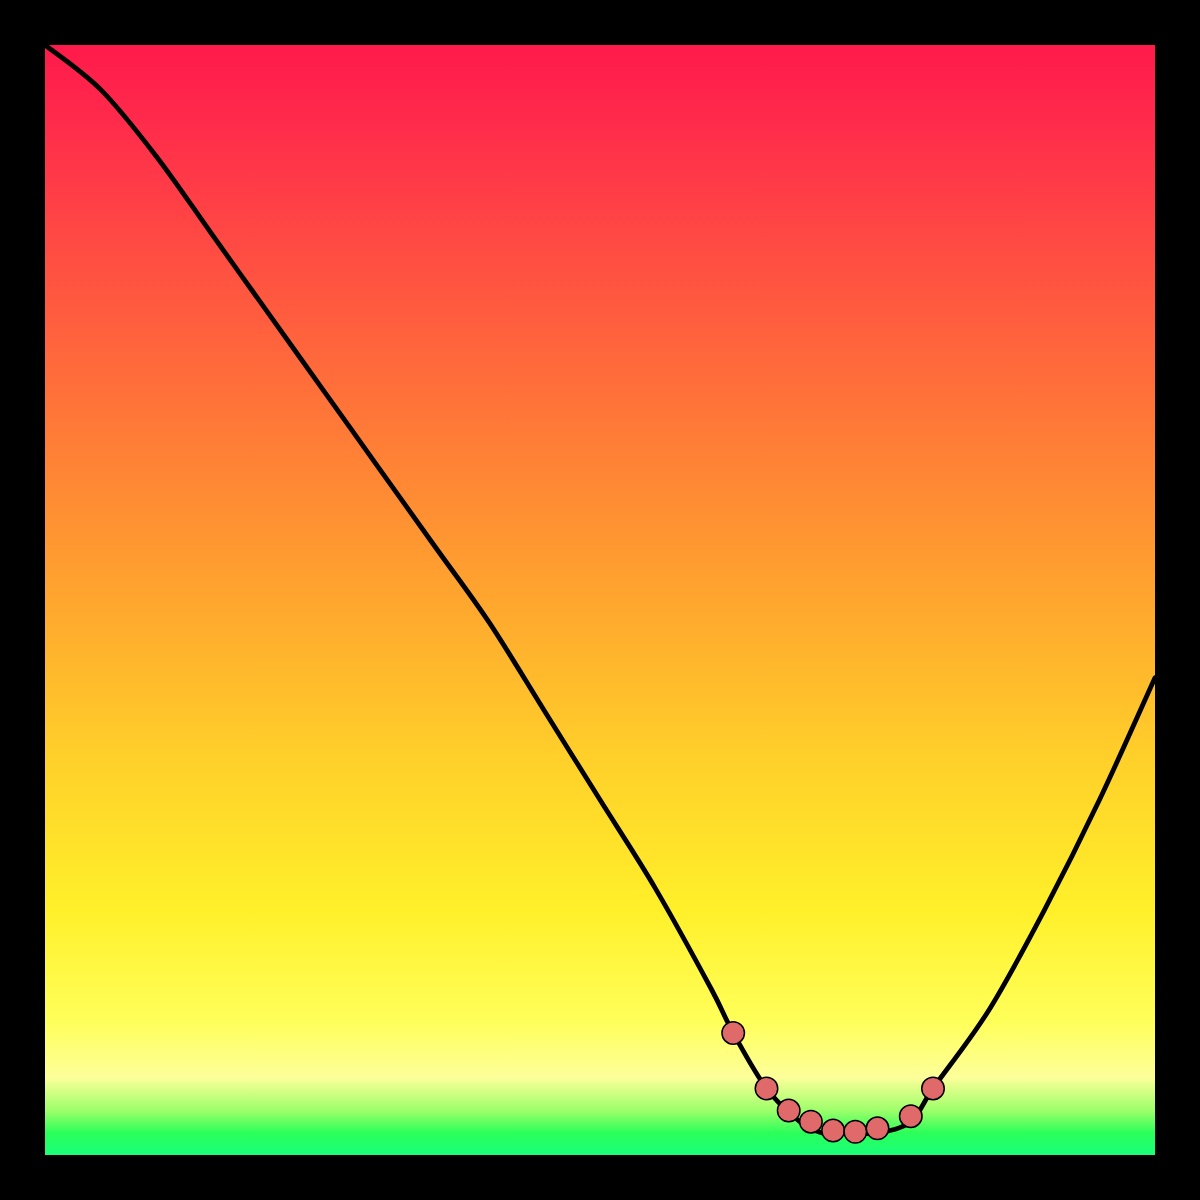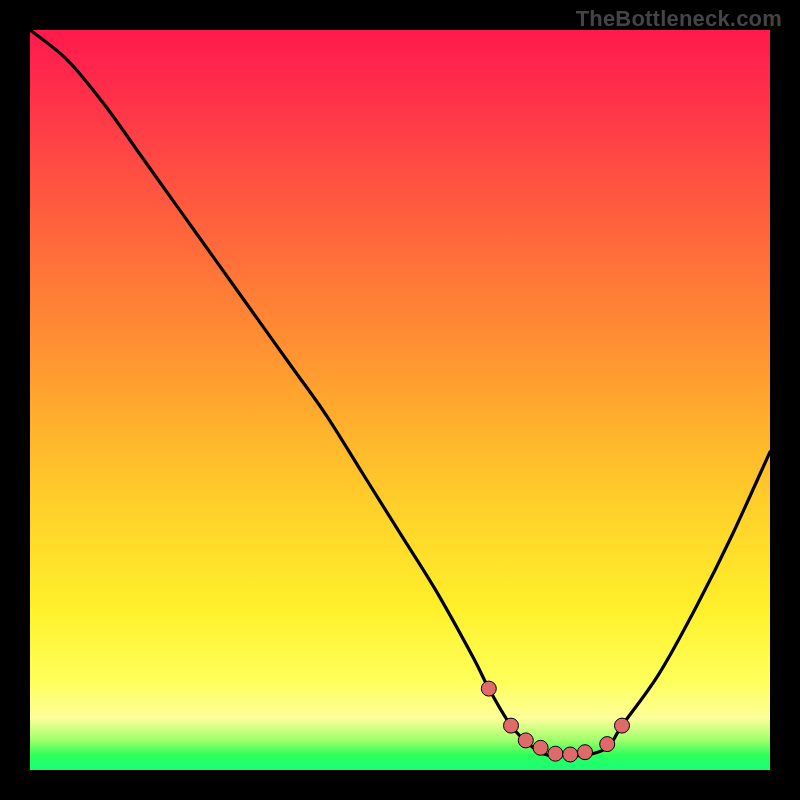--- a/index.html
+++ b/index.html
@@ -84,14 +84,13 @@
           <circle cx="510.6" cy="717.8" r="7.5" fill="#e06a6a" stroke="#000000" stroke-width="1"></circle>
           <circle cx="525.4" cy="723.7" r="7.5" fill="#e06a6a" stroke="#000000" stroke-width="1"></circle>
           <circle cx="540.2" cy="724.5" r="7.5" fill="#e06a6a" stroke="#000000" stroke-width="1"></circle>
           <circle cx="555.0" cy="722.2" r="7.5" fill="#e06a6a" stroke="#000000" stroke-width="1"></circle>
           <circle cx="577.2" cy="714.1" r="7.5" fill="#e06a6a" stroke="#000000" stroke-width="1"></circle>
           <circle cx="592.0" cy="695.6" r="7.5" fill="#e06a6a" stroke="#000000" stroke-width="1"></circle>
         </g>
     </svg>
   </div>
 
-  <div class="watermark">TheBottleneck.com</div>
 </div>
 
 </body></html>

